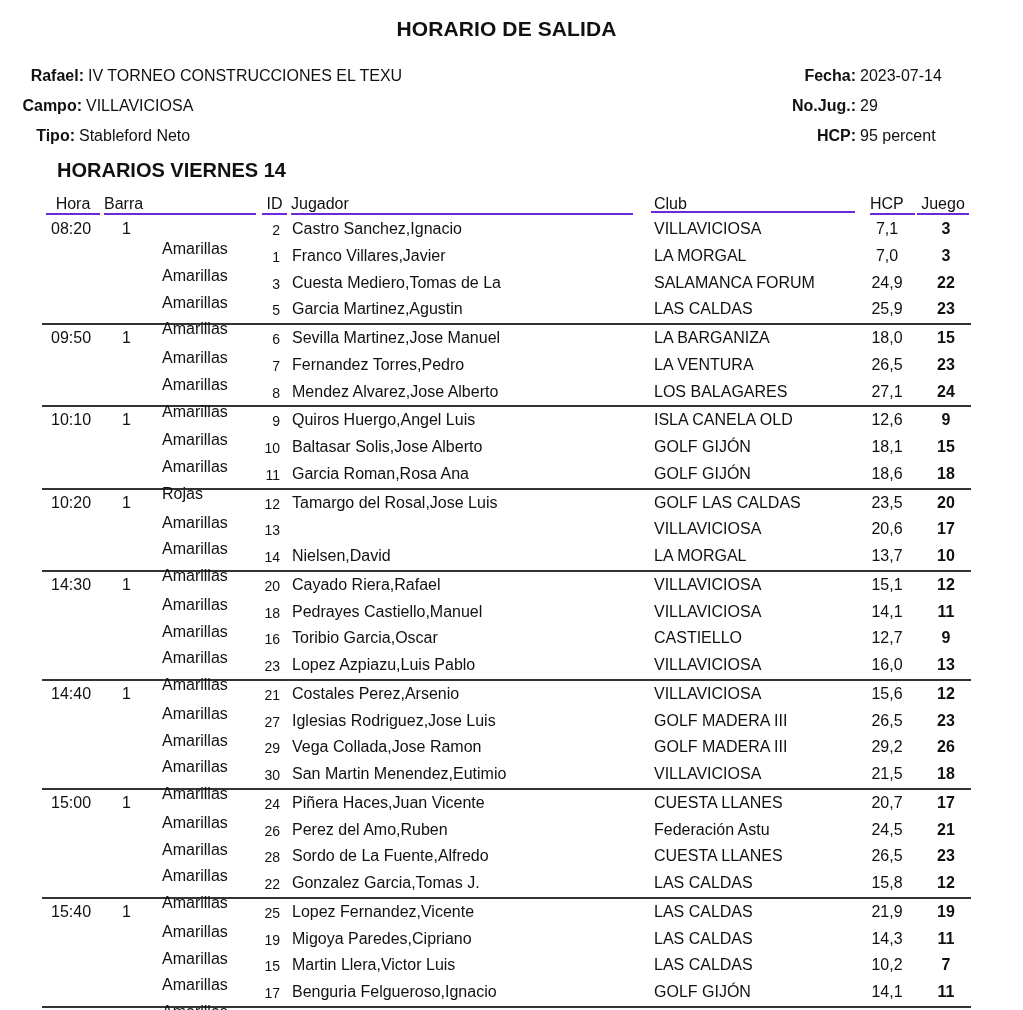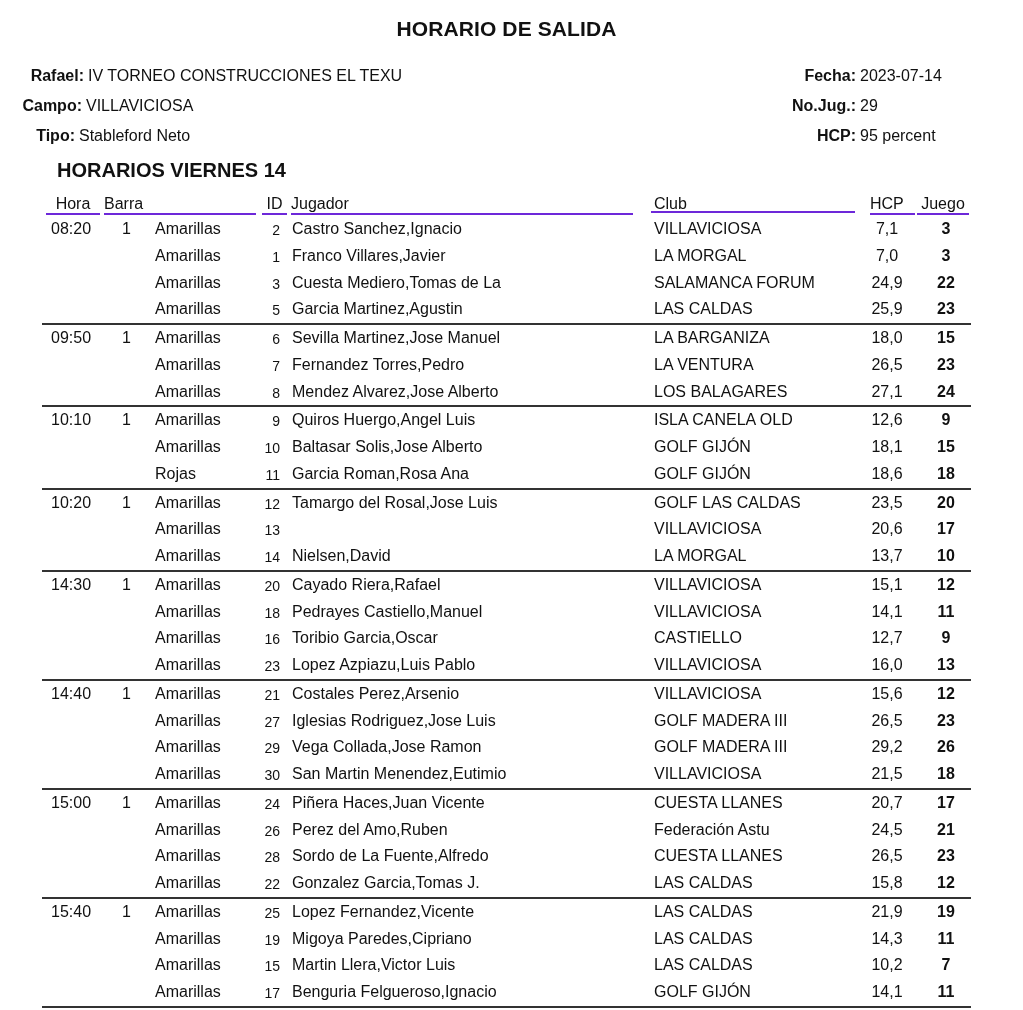--- a/index.html
+++ b/index.html
@@ -24,21 +24,21 @@
     .th {
       position: absolute; top: 0; height: 19px; line-height: 19px;
       border-bottom: 2px solid #6d28d9; white-space: nowrap;
     }
     .tbody { position: absolute; top: 216px; left: 42px; width: 929px; font-size: 16px; }
     .group { border-bottom: 2px solid #333333; }
     .row { position: relative; height: 26.75px; }
     .cell { position: absolute; top: 3px; line-height: 20px; white-space: nowrap; }
     .c-hora { left: 9px; }
     .c-barra { left: 80px; }
-    .c-tee { left: 113px; }
+    .c-tee { left: 120px; margin-top: 20px; }
     .c-id { left: 214px; width: 24px; text-align: right; font-size: 14px; top: 4px; }
     .c-player { left: 250px; }
     .c-club { left: 612px; }
     .c-hcp { left: 822px; width: 46px; text-align: center; }
     .c-game { left: 884px; width: 40px; text-align: center; font-weight: bold; }
   </style>
 </head>
 <body>
 
 <div class="title">HORARIO DE SALIDA</div>

